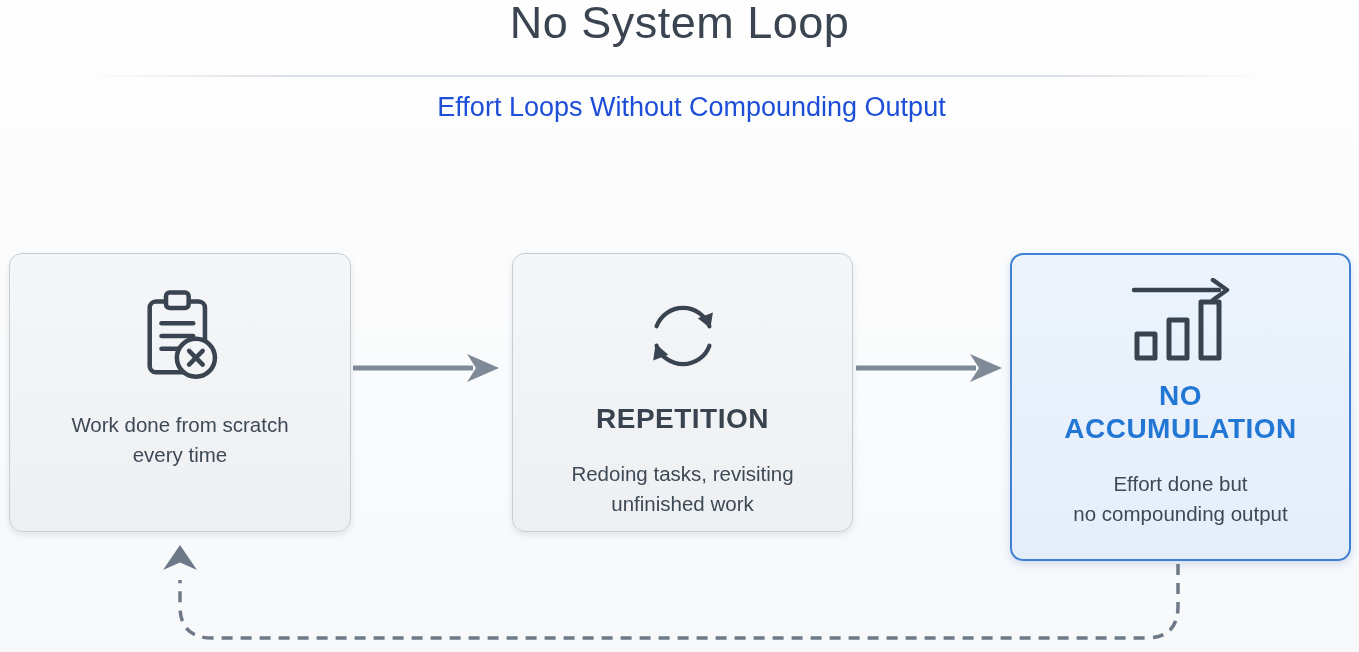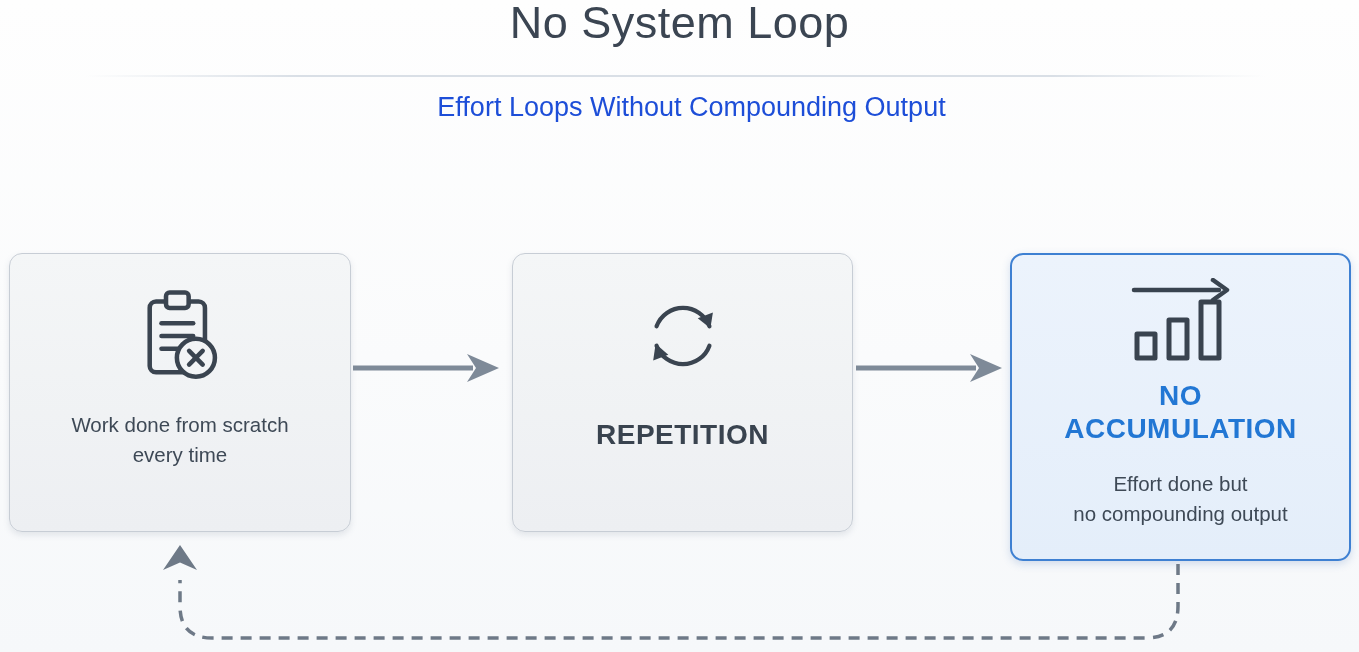--- a/index.html
+++ b/index.html
@@ -77,32 +77,34 @@
   </div>
   <div class="card-desc">Work done from scratch
 every time</div>
 </div>
 
 <svg class="flow-arrow" style="left:353px;" width="146" height="32" viewBox="0 0 146 32">
   <line x1="0" y1="16" x2="120" y2="16" stroke="#7e8a98" stroke-width="5"></line>
   <path d="M146 16 L114 2 L123 16 L114 30 Z" fill="#7e8a98"></path>
 </svg>
 
-<div class="card gray" style="left:512px;width:341px;height:279px;gap:16px;">
+<div class="card gray" style="left:512px;width:341px;height:279px;">
   <div class="icon-box">
     <svg viewBox="0 0 96 96" width="90" height="90" aria-hidden="true">
       <g fill="none" stroke="#3a4450" stroke-width="4.5" stroke-linecap="round">
         <path d="M 19.8 37.7 A 30 30 0 0 1 76.2 37.7"></path>
         <path d="M 76.2 58.3 A 30 30 0 0 1 19.8 58.3"></path>
       </g>
       <path d="M 77.2 39.7 L 79.9 22.9 L 63.7 29.1 Z" fill="#3a4450"></path>
       <path d="M 18.8 56.3 L 32.3 67.9 L 16.2 74.1 Z" fill="#3a4450"></path>
     </svg>
   </div>
   <div class="card-title">REPETITION</div>
+  <div class="card-desc">Redoing tasks, revisiting
+unfinished work</div>
 </div>
 
 <svg class="flow-arrow" style="left:856px;" width="146" height="32" viewBox="0 0 146 32">
   <line x1="0" y1="16" x2="120" y2="16" stroke="#7e8a98" stroke-width="5"></line>
   <path d="M146 16 L114 2 L123 16 L114 30 Z" fill="#7e8a98"></path>
 </svg>
 
 <div class="card blue" style="left:1010px;width:341px;height:308px;padding-top:18px;">
   <div class="icon-box">
     <svg viewBox="0 0 100 84" width="100" height="84" aria-hidden="true">

